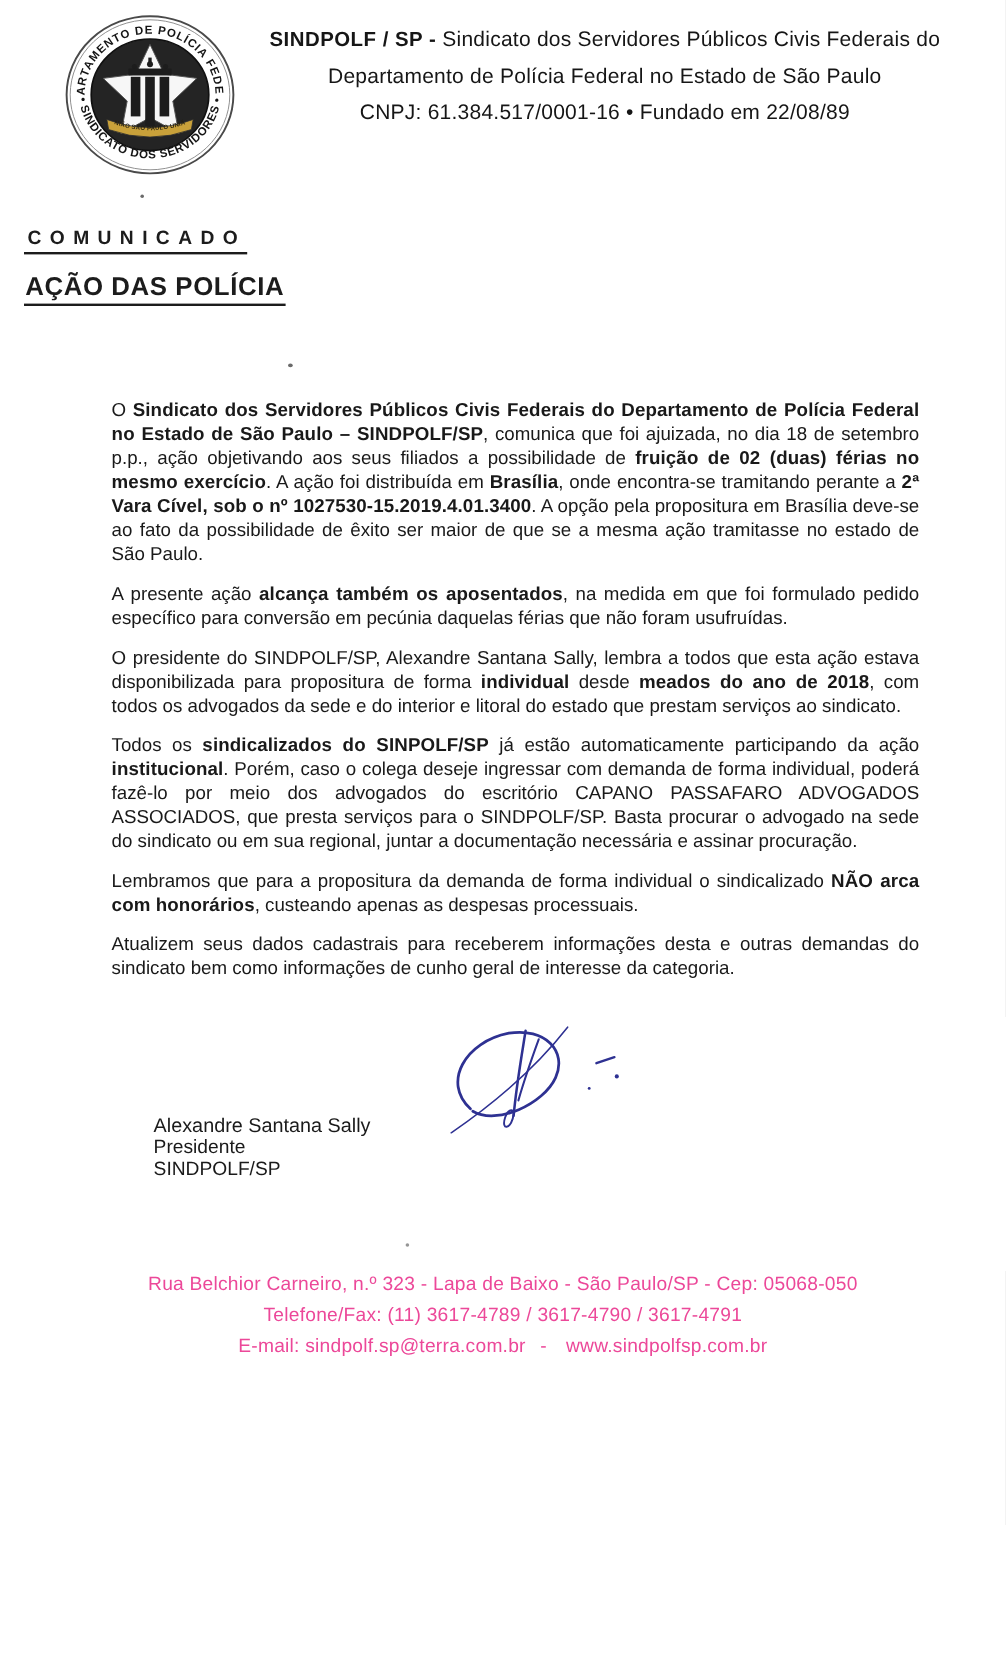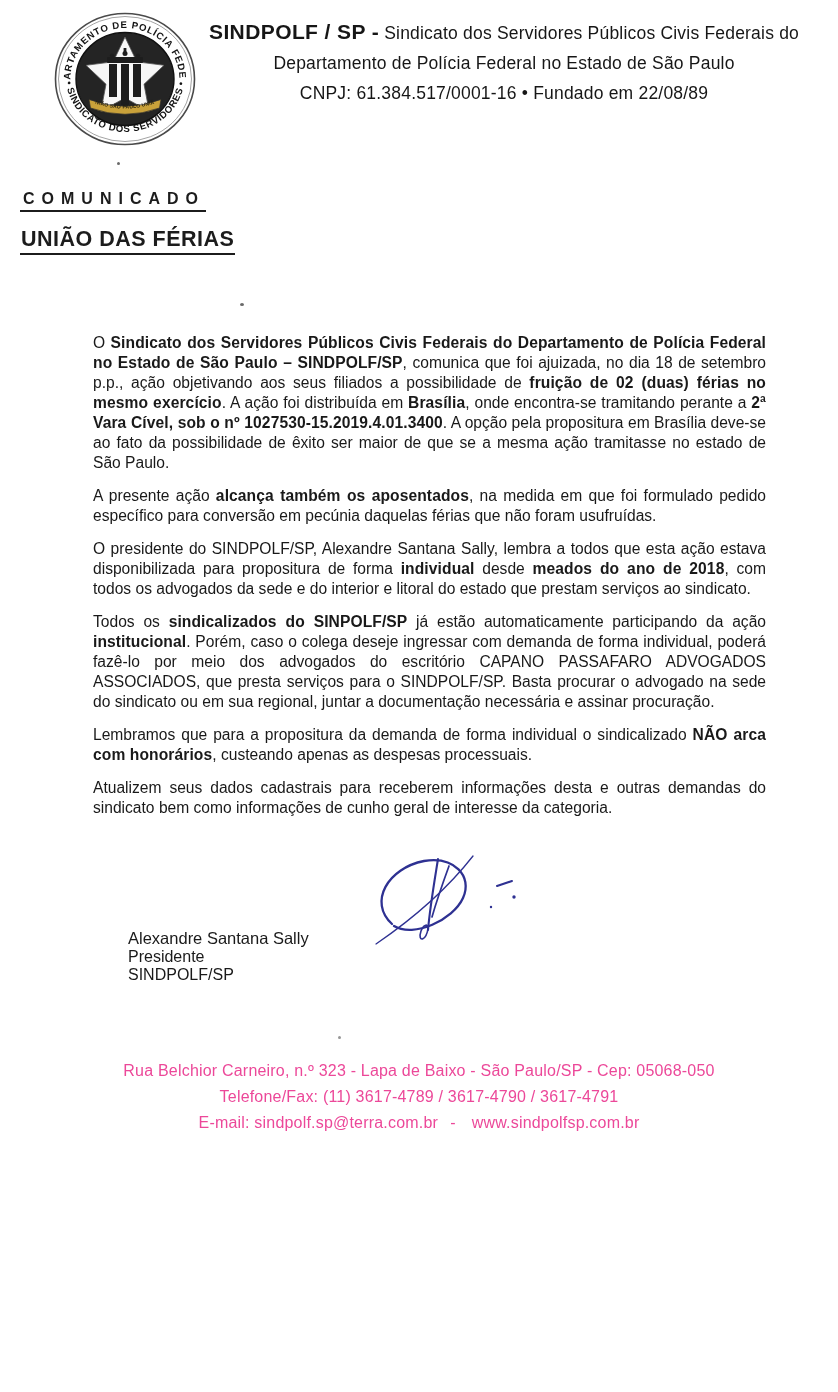--- a/index.html
+++ b/index.html
@@ -12,21 +12,21 @@
     color:#1c1c1c;
     overflow:hidden;
   }
   
   .logo{position:absolute;left:54px;top:12px;width:142px;height:134px;}
   .header-text{
     position:absolute;left:190px;top:17px;width:628px;
     text-align:center;font-size:17.5px;line-height:30px;
     letter-spacing:.2px;white-space:nowrap;color:#161616;
   }
-  .header-text .org-abbr{font-weight:bold;font-size:21px;letter-spacing:.4px;}
+  .header-text .org-abbr{font-weight:bold;font-size:17px;letter-spacing:.4px;}
   
   .title-block{position:absolute;left:20px;width:818px;text-align:left;}
   .t-comunicado{top:190px;}
   .t-comunicado span{
     display:inline-block;font-weight:bold;font-size:16px;letter-spacing:7px;
     border-bottom:2px solid #1c1c1c;padding:0 1px 2px 3px;
   }
   .t-acao{top:227px;}
   .t-acao span{
     display:inline-block;font-weight:bold;font-size:21.5px;letter-spacing:.5px;
@@ -99,21 +99,21 @@
   <div class="header-text">
     <div><span class="org-abbr">SINDPOLF / SP -</span><span> Sindicato dos Servidores Públicos Civis Federais do</span></div>
     <div>Departamento de Polícia Federal no Estado de São Paulo</div>
     <div>CNPJ: 61.384.517/0001-16 • Fundado em 22/08/89</div>
   </div>
 
   <div class="title-block t-comunicado">
     <span>COMUNICADO</span>
   </div>
   <div class="title-block t-acao">
-    <span>UNIÃO DAS FÉRIAS</span>
+    <span>AÇÃO DAS POLÍCIA</span>
   </div>
 
   <div class="body-text">
     <p><span>O </span><b>Sindicato dos Servidores Públicos Civis Federais do Departamento de Polícia Federal no Estado de São Paulo – SINDPOLF/SP</b><span>, comunica que foi ajuizada, no dia 18 de setembro p.p., ação objetivando aos seus filiados a possibilidade de </span><b>fruição de 02 (duas) férias no mesmo exercício</b><span>. A ação foi distribuída em </span><b>Brasília</b><span>, onde encontra-se tramitando perante a </span><b>2ª Vara Cível, sob o nº 1027530-15.2019.4.01.3400</b><span>. A opção pela propositura em Brasília deve-se ao fato da possibilidade de êxito ser maior de que se a mesma ação tramitasse no estado de São Paulo.</span></p>
     <p><span>A presente ação </span><b>alcança também os aposentados</b><span>, na medida em que foi formulado pedido específico para conversão em pecúnia daquelas férias que não foram usufruídas.</span></p>
     <p><span>O presidente do SINDPOLF/SP, Alexandre Santana Sally, lembra a todos que esta ação estava disponibilizada para propositura de forma </span><b>individual</b><span> desde </span><b>meados do ano de 2018</b><span>, com todos os advogados da sede e do interior e litoral do estado que prestam serviços ao sindicato.</span></p>
     <p><span>Todos os </span><b>sindicalizados do SINPOLF/SP</b><span> já estão automaticamente participando da ação </span><b>institucional</b><span>. Porém, caso o colega deseje ingressar com demanda de forma individual, poderá fazê-lo por meio dos advogados do escritório CAPANO PASSAFARO ADVOGADOS ASSOCIADOS, que presta serviços para o SINDPOLF/SP. Basta procurar o advogado na sede do sindicato ou em sua regional, juntar a documentação necessária e assinar procuração.</span></p>
     <p><span>Lembramos que para a propositura da demanda de forma individual o sindicalizado </span><b>NÃO arca com honorários</b><span>, custeando apenas as despesas processuais.</span></p>
     <p><span>Atualizem seus dados cadastrais para receberem informações desta e outras demandas do sindicato bem como informações de cunho geral de interesse da categoria.</span></p>
   </div>

